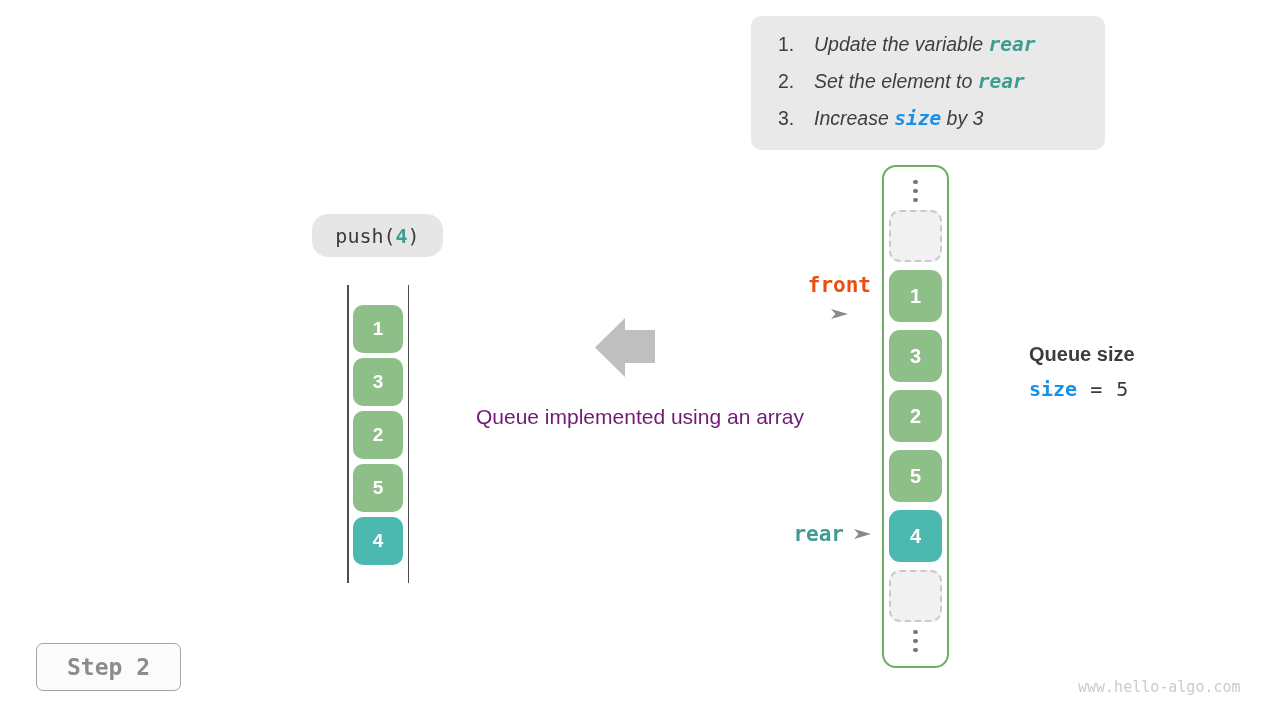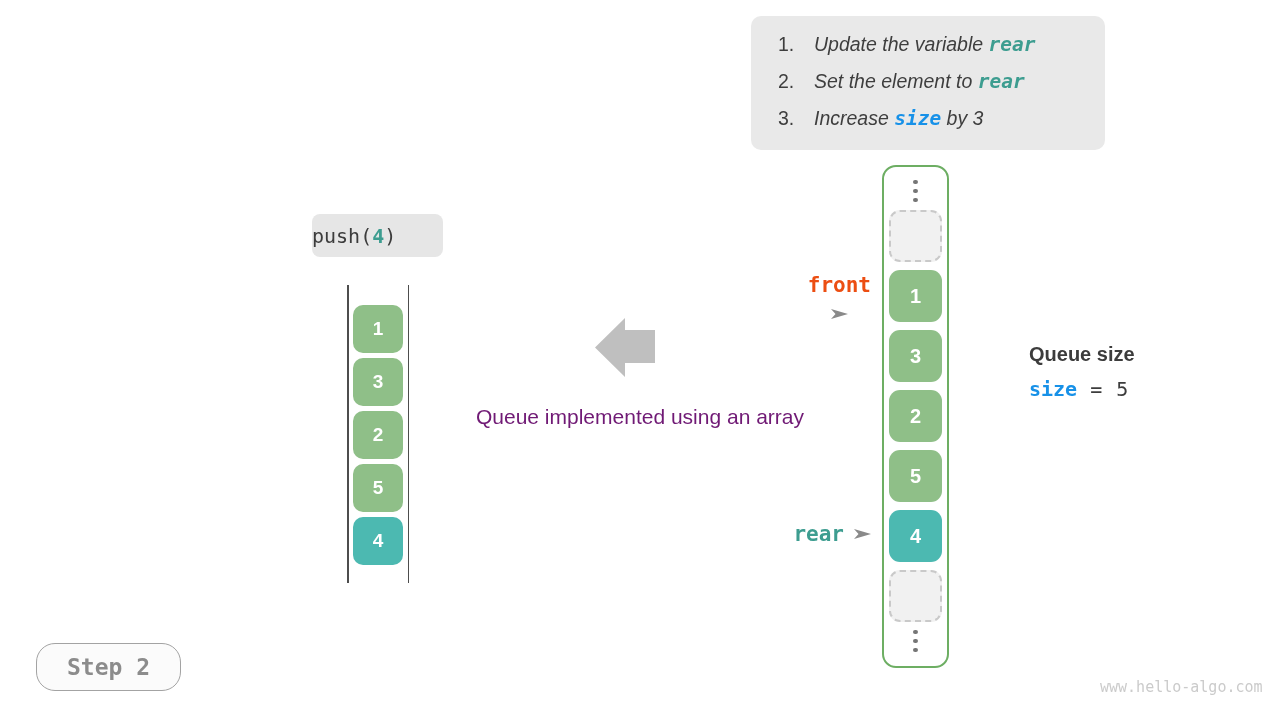--- a/index.html
+++ b/index.html
@@ -32,22 +32,22 @@
   .ins-num{width:36px;flex:0 0 36px;}
   .ins-text{white-space:pre;font-style:italic;}
   .code{font-family:"DejaVu Sans Mono", monospace;font-weight:bold;}
   .c-teal{color:var(--code-teal);}
   .c-blue{color:var(--code-blue);}
 
   
   .push-box{
     position:absolute;left:312px;top:214px;
     width:131px;height:43px;
-    background:#E6E6E6;border-radius:8px;
-    display:flex;align-items:center;justify-content:flex-start;
+    background:#E6E6E6;border-radius:16px;
+    display:flex;align-items:center;justify-content:center;
     font-family:"DejaVu Sans Mono", monospace;
     font-size:20px;color:#3C3C3C;white-space:pre;
   }
   .push-box .arg{font-weight:bold;color:var(--code-teal);}
 
   
   .left-queue{
     position:absolute;left:347px;top:285px;
     width:62px;height:298px;
   }
@@ -108,31 +108,31 @@
     margin-top:11px;font-family:"DejaVu Sans Mono", monospace;
     font-size:20px;display:flex;align-items:baseline;
   }
   .qs-var{font-weight:bold;color:var(--code-blue);}
   .qs-eq{margin:0 14px 0 13px;}
 
   
   .step-badge{
     position:absolute;left:36px;top:643px;
     width:145px;height:48px;
-    border:1.5px solid #A3A3A3;border-radius:19px;background:#FBFBFB;
+    border:1.5px solid #A3A3A3;border-radius:7px;background:#FBFBFB;
     display:flex;align-items:center;justify-content:center;
     font-family:"DejaVu Sans Mono", monospace;
     font-weight:bold;font-size:23px;color:#8C8C8C;white-space:pre;
   }
 
   
   .watermark{
     position:absolute;left:1078px;top:678px;
     font-family:"DejaVu Sans Mono", monospace;
-    font-size:15px;color:#CBCBCB;white-space:nowrap;margin-left:22px;
+    font-size:15px;color:#CBCBCB;white-space:nowrap;
   }
 </style>
 </head>
 <body>
 
 <div class="canvas">
 
   <div class="instructions">
     <div class="ins-row">
       <span class="ins-num">1.</span>

